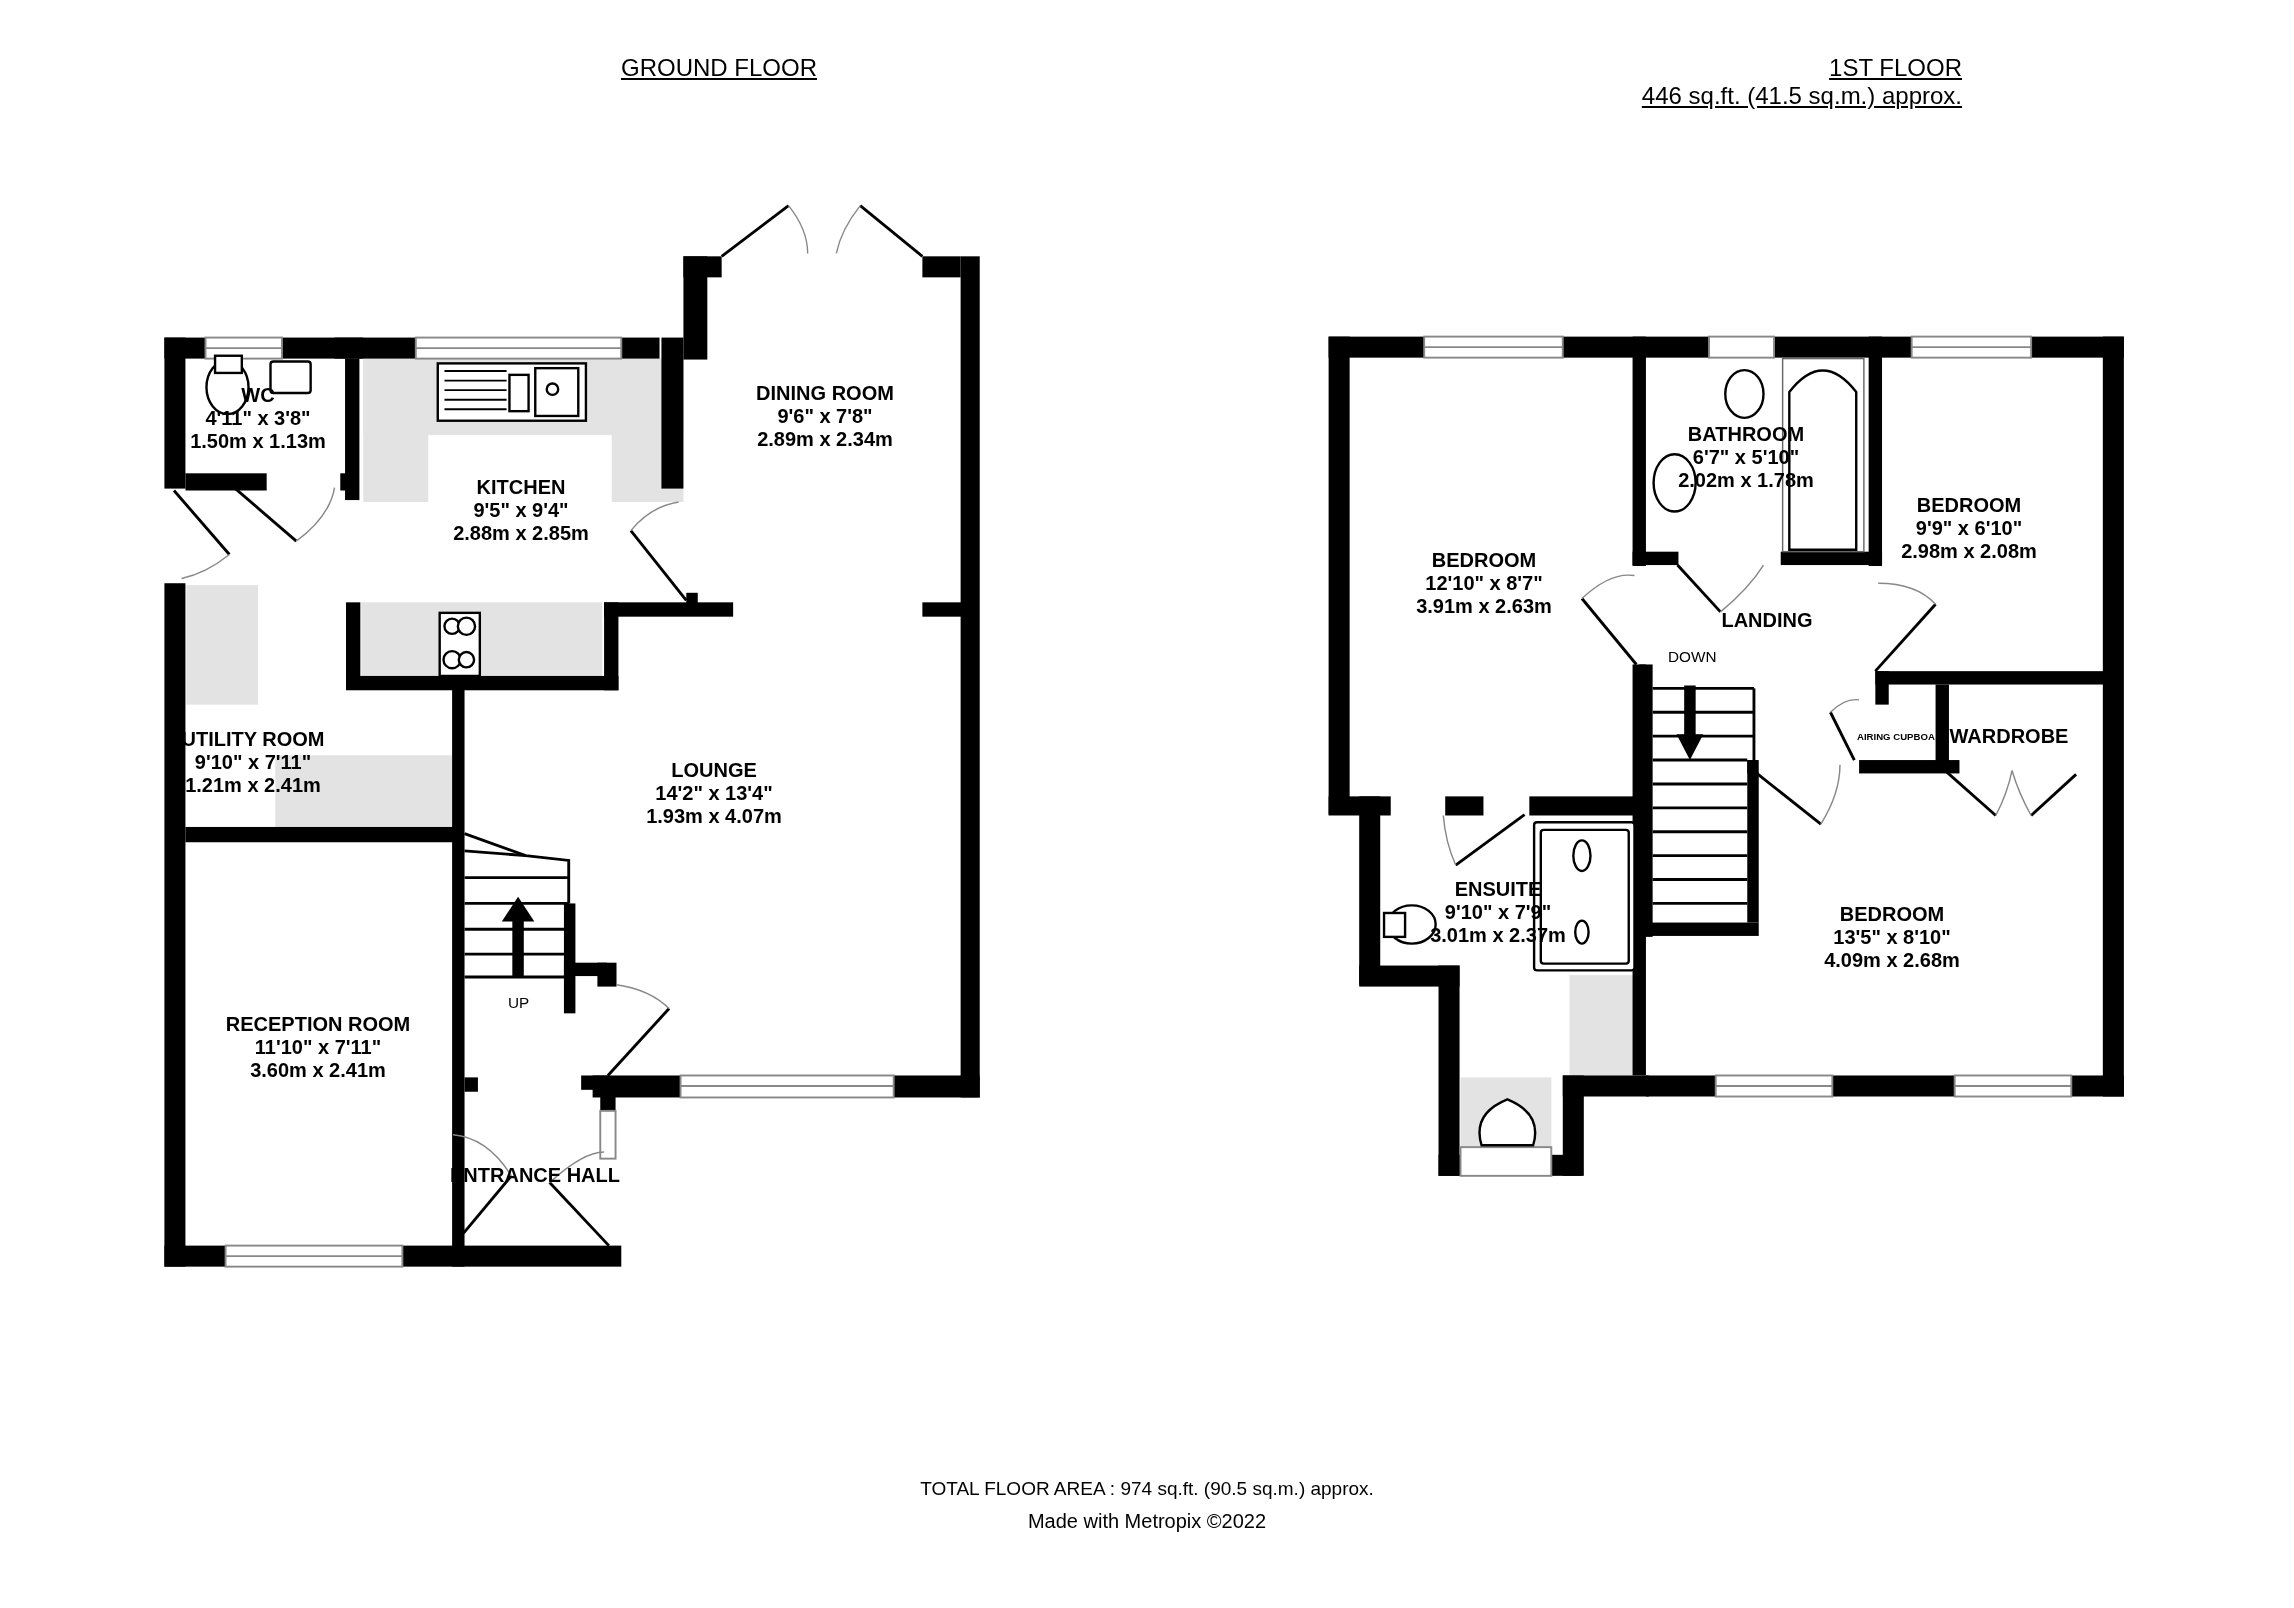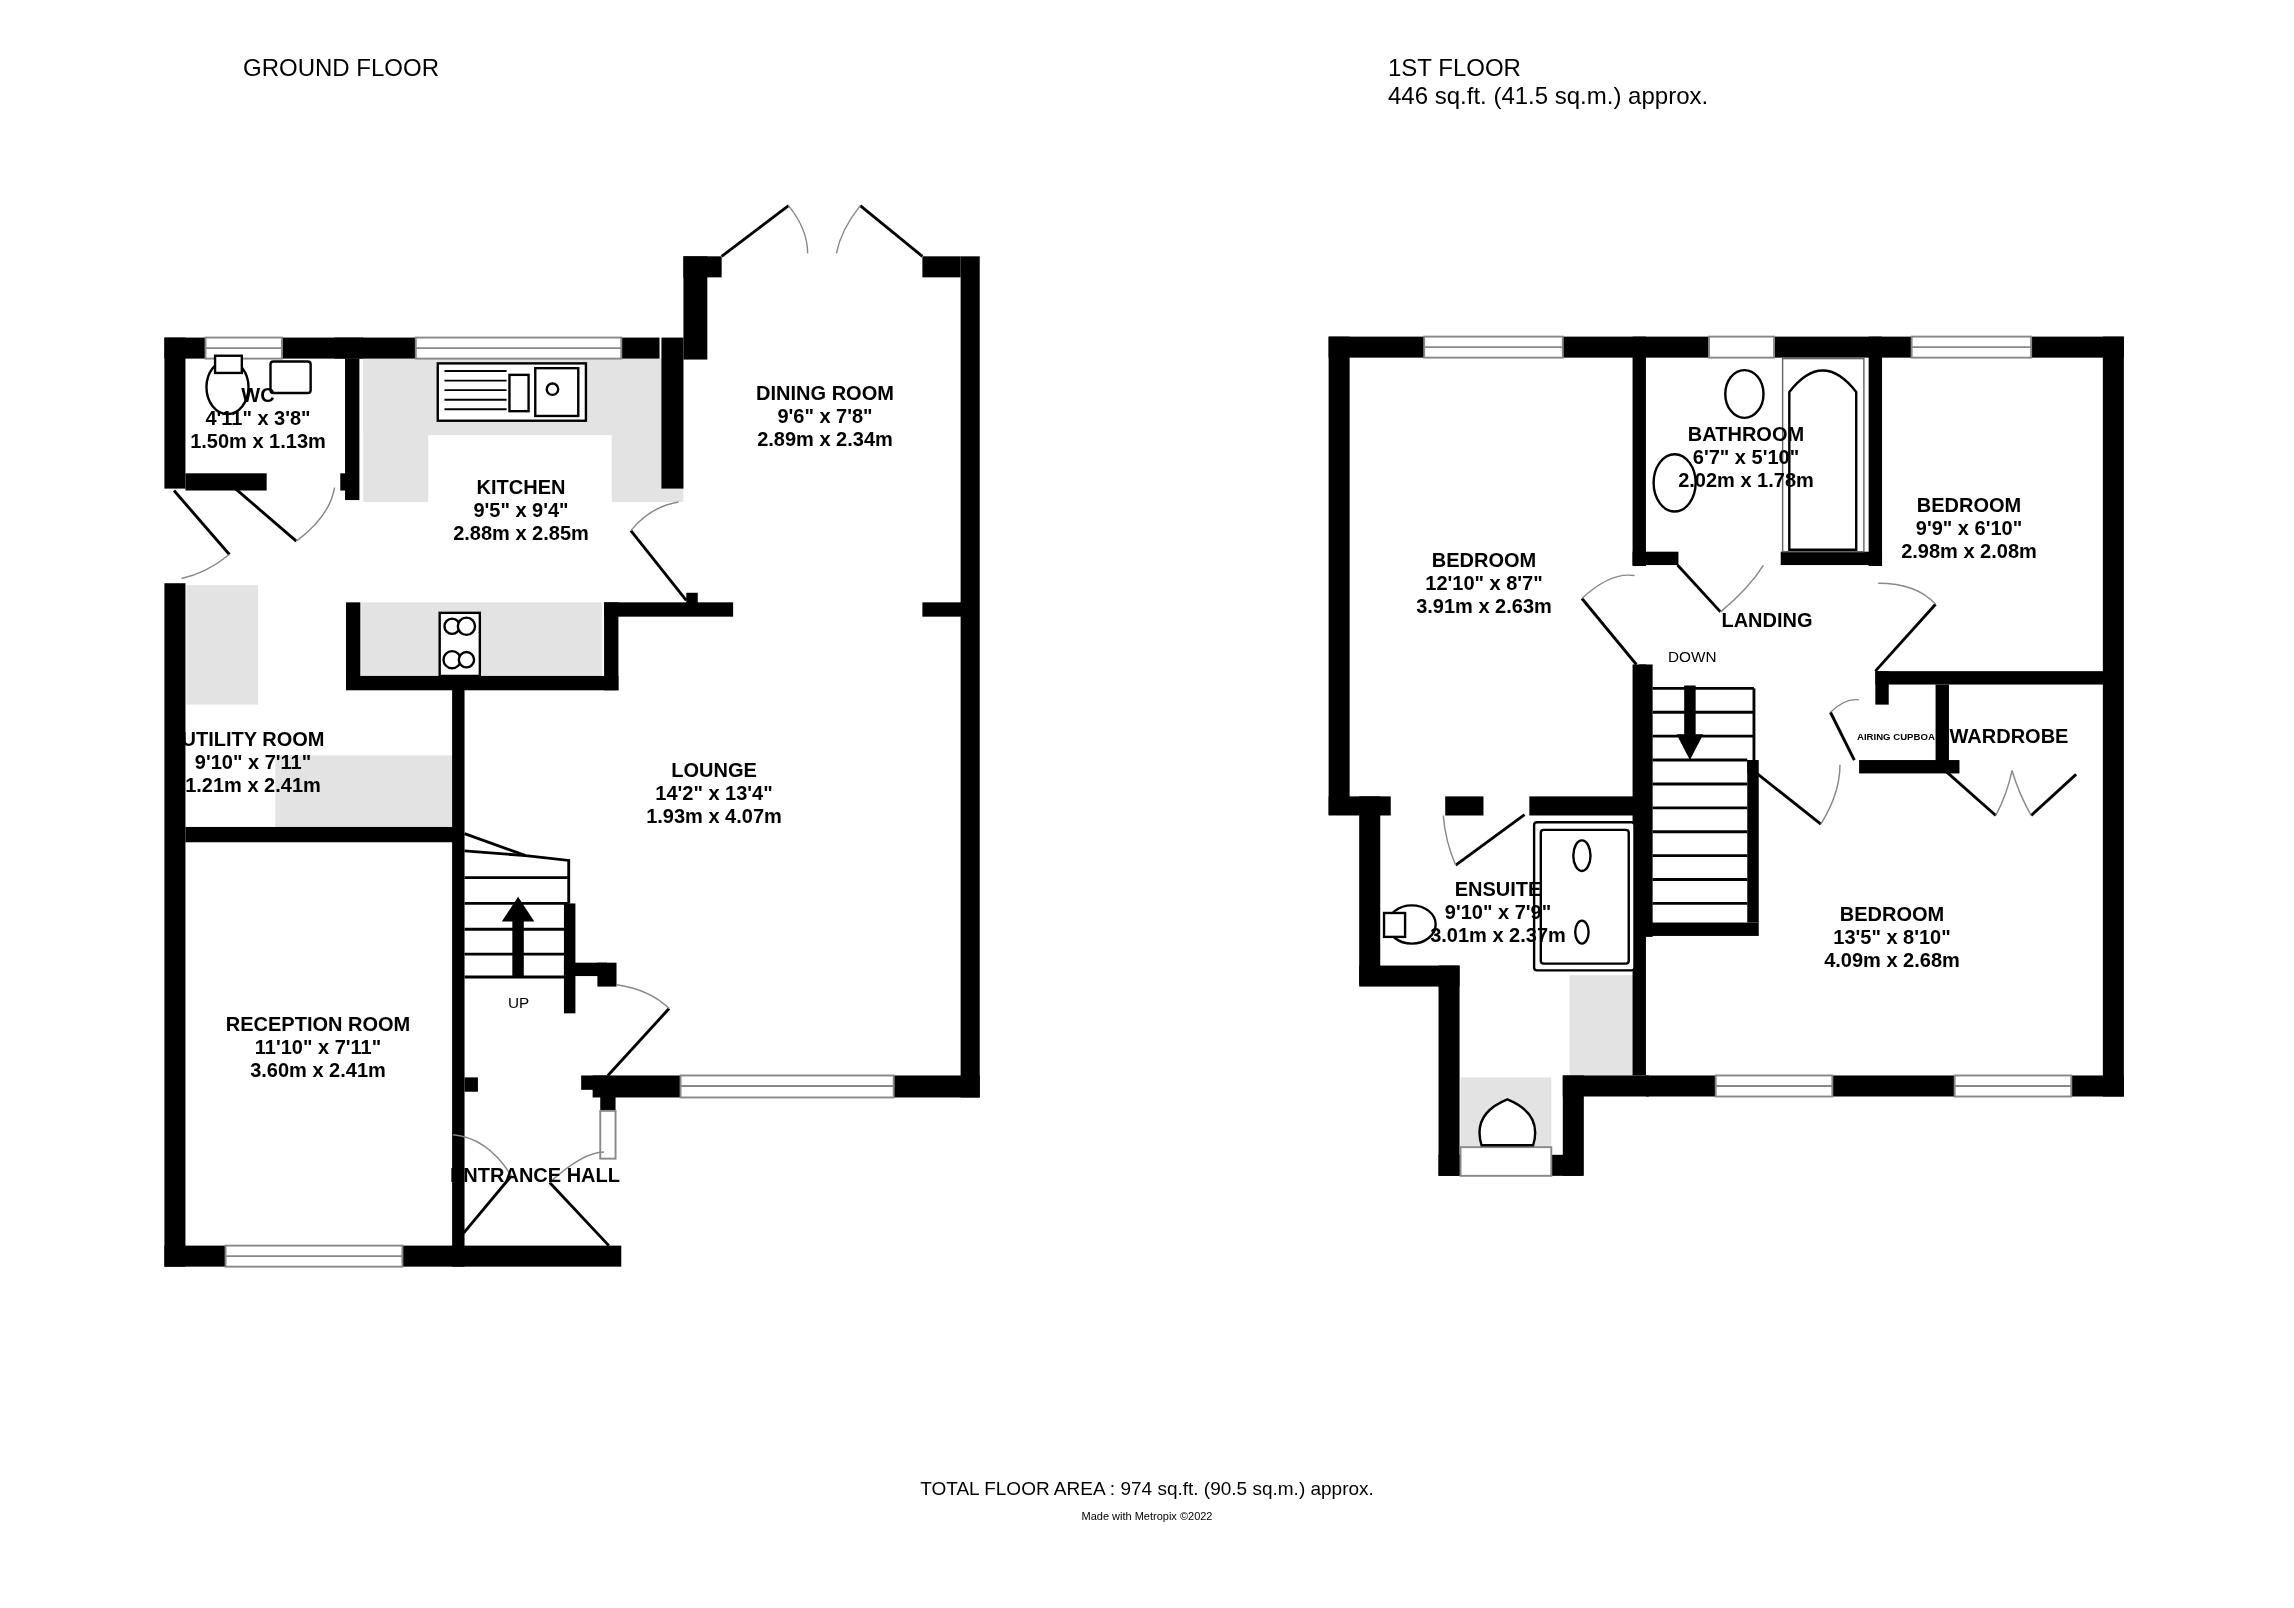--- a/index.html
+++ b/index.html
@@ -7,29 +7,29 @@
          font-family:"Liberation Sans", sans-serif; color:#000; }
   svg.plan { position:absolute; left:0; top:0; width:2294px; height:1609px; }
   .wall { fill:#000; }
   .counter { fill:#e3e3e3; }
   .win { fill:#fff; stroke:#888; stroke-width:2; }
   .door { stroke:#000; stroke-width:3; fill:none; }
   .arc { stroke:#888; stroke-width:1.5; fill:none; }
   .fix { fill:#fff; stroke:#000; stroke-width:2.5; }
   .fixg { fill:#fff; stroke:#666; stroke-width:1.5; }
   .step { stroke:#000; stroke-width:3; fill:none; }
-  .hdr { position:absolute; text-align:left; font-size:24px; line-height:28px; width:574px; }
+  .hdr { position:absolute; text-align:right; font-size:24px; line-height:28px; width:574px;text-decoration:underline; }
   .hdr .t { display:block; }
   .room { position:absolute; text-align:center; font-weight:bold; font-size:20px; line-height:23px; white-space:nowrap; transform:translateX(-50%); }
   .room span { display:block; }
   .small { position:absolute; font-size:15.3px; white-space:nowrap; }
   .tiny { position:absolute; font-size:9.6px; font-weight:bold; white-space:nowrap; }
   .footer { position:absolute; left:0; width:2294px; text-align:center; }
   .footer .total { font-size:19px; display:block; margin-left:0px; }
-  .footer .made { font-size:11px; display:block; margin-top:9.6px; }
+  .footer .made { font-size:20px; display:block; margin-top:9.6px; }
 </style>
 </head>
 <body>
 
 <svg class="plan" viewBox="0 0 2400 1683" xmlns="http://www.w3.org/2000/svg">
 
   <g>
 
     <rect class="counter" x="380" y="375" width="335" height="80"></rect>
     <rect class="counter" x="380" y="375" width="68" height="150"></rect>

